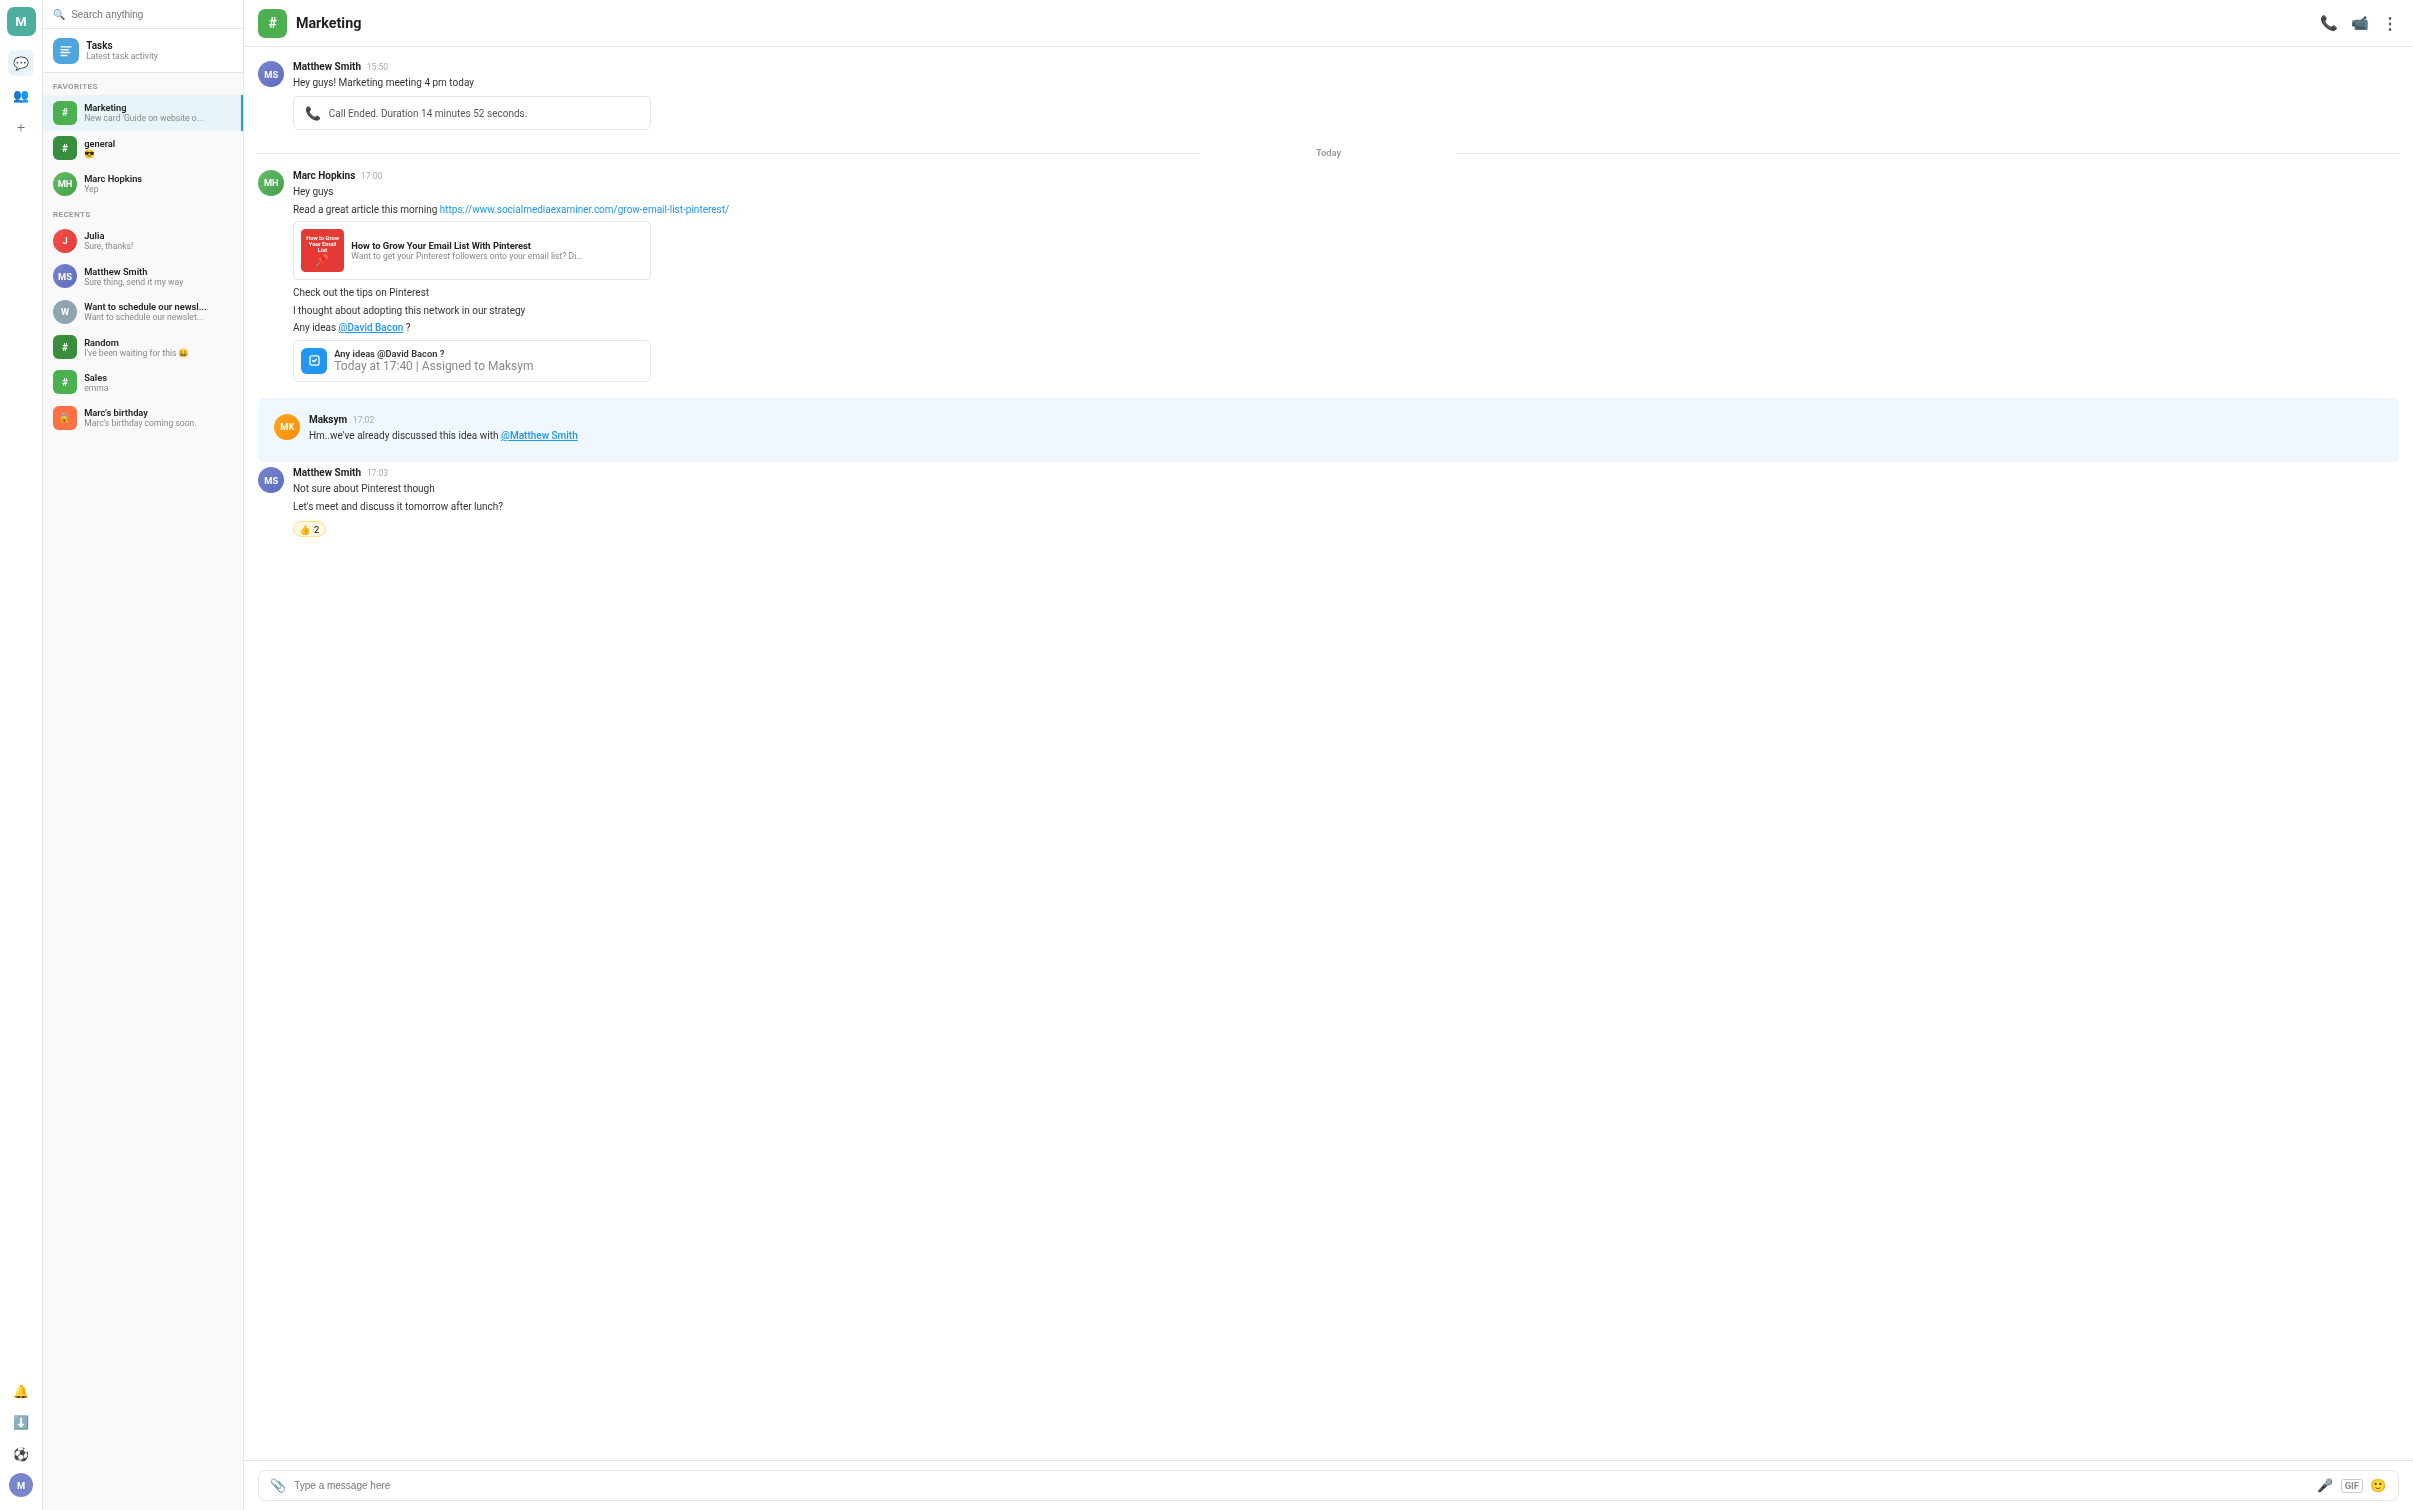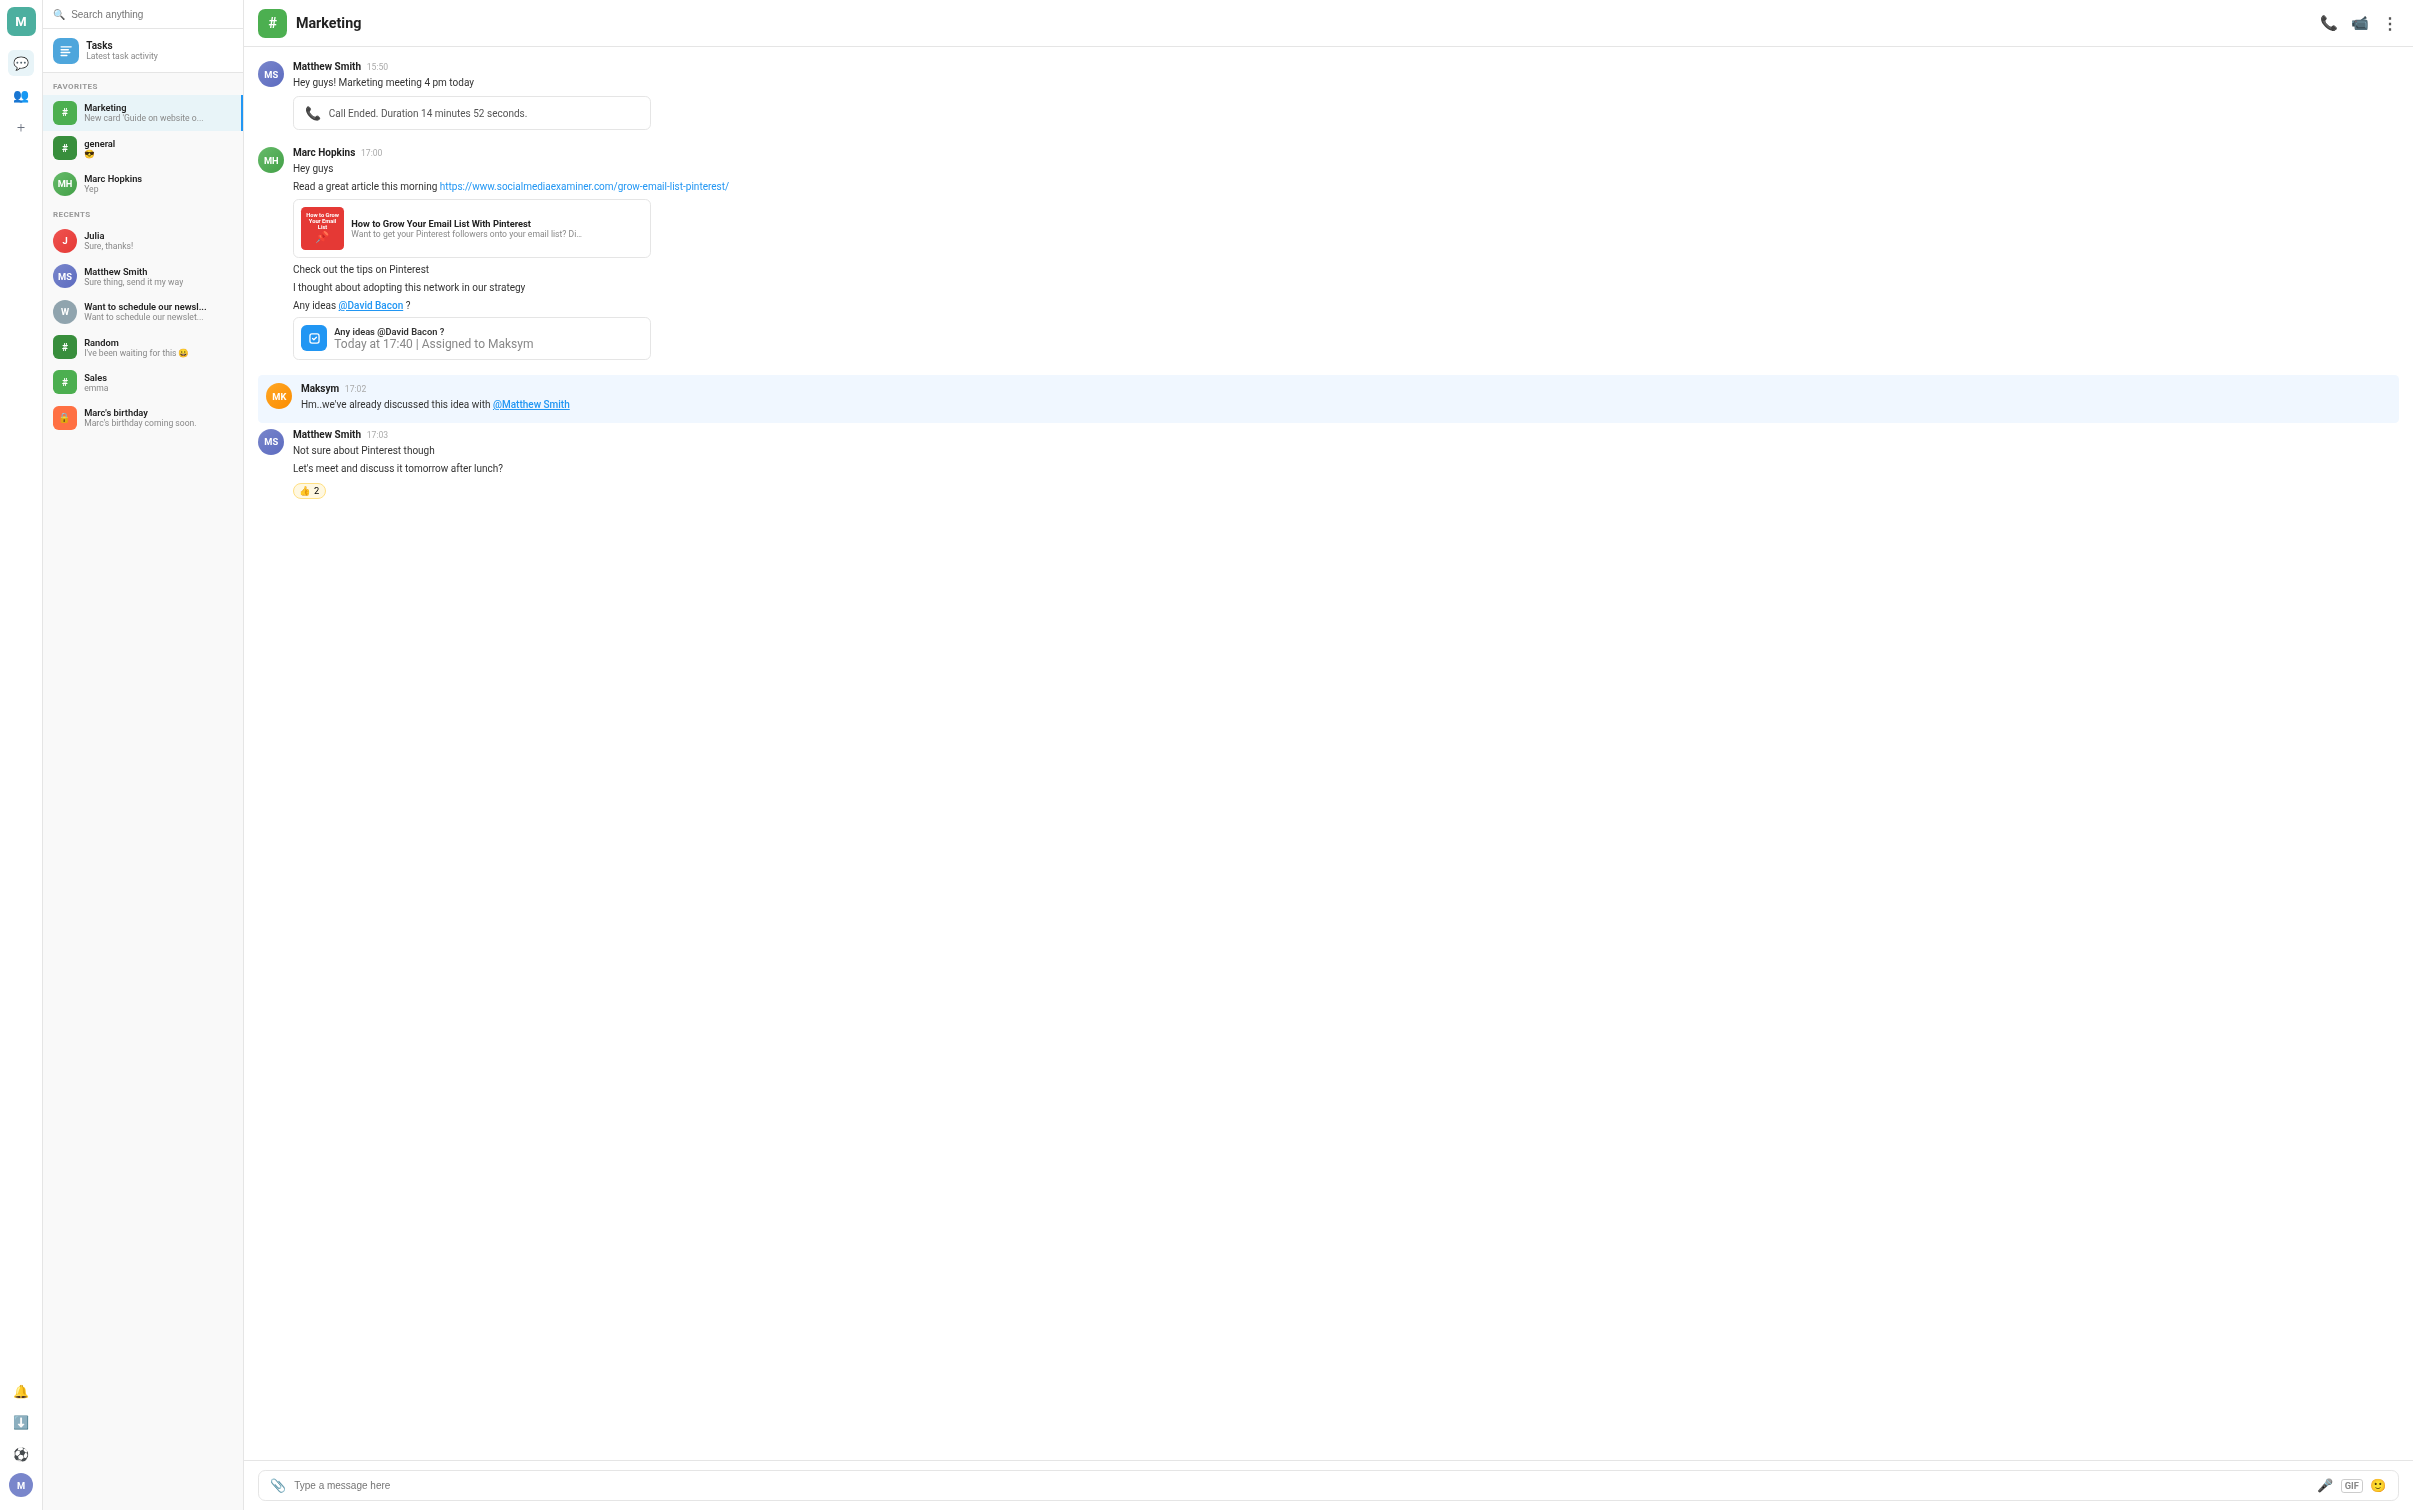--- a/index.html
+++ b/index.html
@@ -342,20 +342,21 @@
           <span class="msg-time">15:50</span>
         </div>
         <div class="msg-text">Hey guys! Marketing meeting 4 pm today</div>
         <div class="call-ended-box">
           <span class="call-icon">📞</span>
           <span>Call Ended. Duration 14 minutes 52 seconds.</span>
         </div>
       </div>
     </div>
 
+    <div class="today-divider">Today</div>
 
     <div class="message-group">
       <div class="msg-avatar" style="width:26px;height:26px;border-radius:50%;background:linear-gradient(135deg,#66bb6a,#43a047);display:flex;align-items:center;justify-content:center;color:white;font-size:9.3px;font-weight:bold;flex-shrink:0;">MH</div>
       <div class="msg-content">
         <div class="msg-header">
           <span class="msg-author">Marc Hopkins</span>
           <span class="msg-time">17:00</span>
         </div>
         <div class="msg-text">Hey guys</div>
         <div class="msg-text">
@@ -384,21 +385,21 @@
               </svg>
           </div>
           <div class="task-ref-text">
             <div class="task-title">Any ideas @David Bacon ?</div>
             <div class="task-meta">Today at 17:40 | Assigned to Maksym</div>
           </div>
         </div>
       </div>
     </div>
 
-    <div class="message-group" style="background:#f0f7ff;border-radius:4.3px;padding:8px;margin-bottom:5.7px;">
+    <div class="message-group" style="background:#f0f7ff;border-radius:4.3px;padding:16px;margin-bottom:5.7px;">
       <div class="msg-avatar" style="width:26px;height:26px;border-radius:50%;background:linear-gradient(135deg,#ffa726,#fb8c00);display:flex;align-items:center;justify-content:center;color:white;font-size:9.3px;font-weight:bold;flex-shrink:0;">MK</div>
       <div class="msg-content">
         <div class="msg-header">
           <span class="msg-author">Maksym</span>
           <span class="msg-time">17:02</span>
         </div>
         <div class="msg-text">
           Hm..we've already discussed this idea with <span class="msg-mention">@Matthew Smith</span>
         </div>
       </div>

